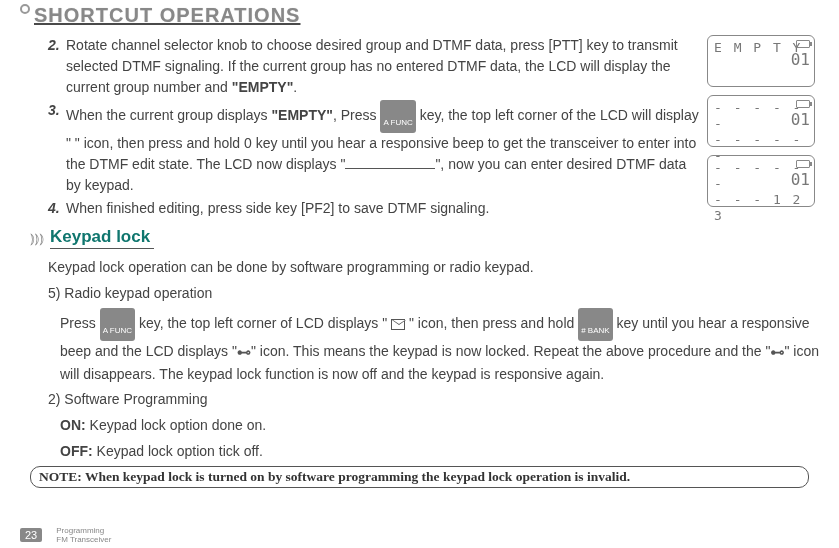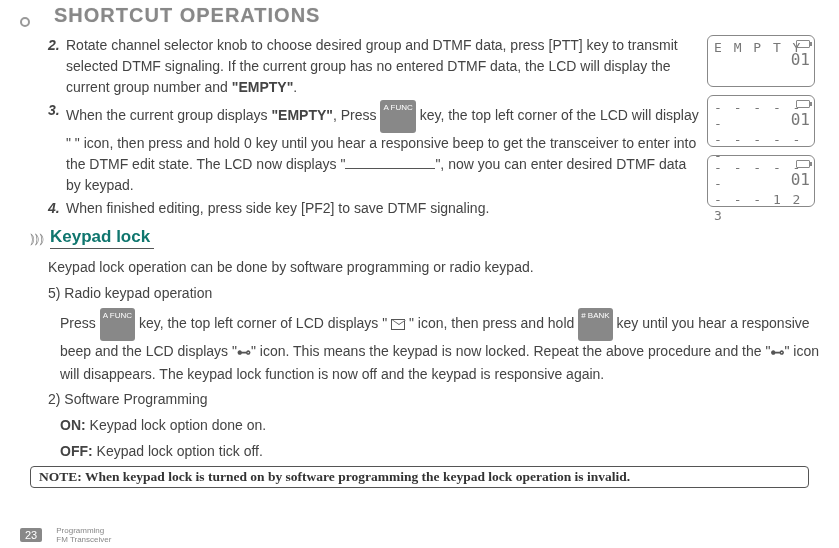--- a/index.html
+++ b/index.html
@@ -1,41 +1,41 @@
 <!DOCTYPE html>
 <html><head>
 <meta charset="utf-8">
 <style>
   * { box-sizing: border-box; margin: 0; padding: 0; }
   body { width: 839px; height: 548px; font-family: Arial, Helvetica, sans-serif; color: #4a4a4a; background: #fff; position: relative; }
-  .header { display: flex; align-items: flex-end; gap: 24px; padding: 4px 20px 6px 20px; }
+  .header { display: flex; align-items: flex-start; gap: 4px; padding: 4px 20px 6px 20px; text-decoration: underline; }
   .bullet { display:inline-block; width:10px; height:10px; border:2px solid #999; border-radius:50%; }
   .title { font-size: 20px; font-weight: bold; letter-spacing: 1px; color:#888; text-shadow: 0 0 1px #ccc; }
   .content { display:flex; padding: 2px 20px 0 48px; }
   .textcol { flex: 1; font-size: 14px; line-height: 1.5; color:#444; }
   .textrow { display:flex; margin-bottom: 2px; }
   .num { font-style: italic; font-weight: bold; min-width: 18px; }
   .screencol { width: 120px; padding-left: 8px; }
   .lcd { width: 108px; height: 52px; border: 1.5px solid #888; border-radius: 6px; margin-bottom: 8px; padding: 4px 6px; font-family: monospace; font-size: 13px; color:#777; position:relative; }
   .batt { position:absolute; top:4px; right:4px; width:14px; height:8px; border:1px solid #888; border-radius:1px; }
   .batt::after{content:"";position:absolute;right:-3px;top:1px;width:2px;height:4px;background:#888;}
   .lcdline { letter-spacing: 2px; line-height:16px; }
   .lcdnum { position:absolute; top:14px; right:4px; font-size:16px; letter-spacing:0; }
   .subhead { display:flex; align-items:center; gap:6px; padding: 6px 0 4px 30px; }
   .wave { font-size:14px; color:#888; transform: scaleX(-1); display:inline-block; }
   .subtitle { font-size: 17px; font-weight:bold; color:#0f766e; border-bottom: 1.5px solid #555; padding-bottom:1px; padding-right:4px; }
   .body { padding: 4px 20px 0 48px; font-size:14px; line-height:1.55; color:#444; }
   .body p { margin-bottom: 4px; }
   .li { padding-left: 12px; }
-  .iconkey { display:inline-block; min-width:26px; height:33px; background:#888; border-radius:3px; vertical-align:middle; font-size:8px; color:#fff; text-align:center; line-height:15px; padding:0 3px; }
+  .iconkey { display:inline-block; min-width:26px; height:33px; background:#888; border-radius:3px; vertical-align:middle; font-size:8px; color:#fff; text-align:center; line-height:15px; padding:15px 3px; }
   .iconlock { display:inline-block; width:14px; vertical-align:middle; text-align:center; color:#555; font-weight:bold; }
   .mailicon { display:inline-block; width:14px; height:11px; border:1.3px solid #555; vertical-align:middle; position:relative; }
   .mailicon::before { content:""; position:absolute; top:0; left:0; width:0; height:0; border-left:7px solid transparent; border-right:7px solid transparent; border-top:5px solid #555; }
   .mailicon::after { content:""; position:absolute; top:0; left:1px; width:0; height:0; border-left:6px solid transparent; border-right:6px solid transparent; border-top:4px solid #fff; }
-  .notebox { margin: 4px 30px 16px 30px; border: 1px solid #555; border-radius: 4px; padding: 2px 8px; font-size: 13.5px; font-family: "Times New Roman", serif; font-weight: bold; color:#333; }
+  .notebox { margin: 4px 30px 16px 30px; border: 1px solid #555; border-radius: 10px; padding: 2px 8px; font-size: 13.5px; font-family: "Times New Roman", serif; font-weight: bold; color:#333; }
   .footer { position:absolute; bottom:4px; left:20px; display:flex; align-items:center; gap:14px; }
   .pagebox { background:#888; color:#fff; font-size:11px; padding:1px 5px; border-radius:2px; }
   .foot-text { font-size:8px; line-height:9px; color:#888; }
   .bold { font-weight: bold; }
   .underline { display:inline-block; border-bottom:1px solid #555; min-width:90px; height:12px; vertical-align:baseline; }
 </style>
 </head>
 <body>
 
 <div class="header">

